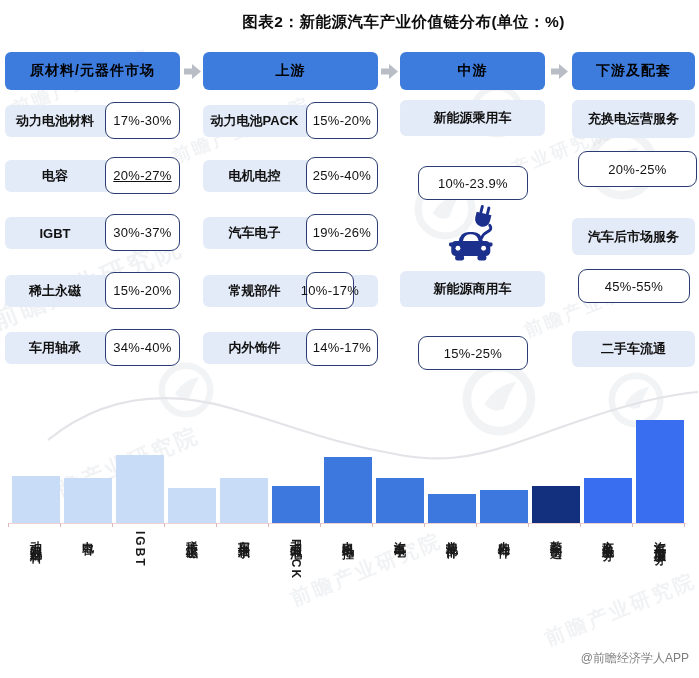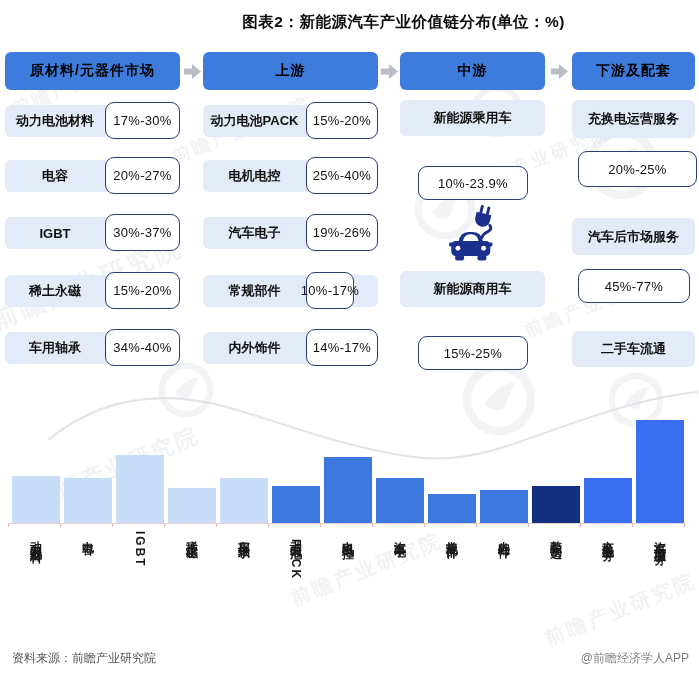--- a/index.html
+++ b/index.html
@@ -114,21 +114,21 @@
 
   <div class="title">图表2：新能源汽车产业价值链分布(单位：%)</div>
 
   <div id="flow-layer">
       <div class="hdr" style="left: 5px; width: 175px;">原材料/元器件市场</div>
       <div class="lightbox" style="left: 5px; top: 105px; width: 175px; height: 32px;"></div>
       <div class="rowlabel" style="left: 9px; top: 105px; width: 92px; height: 32px;">动力电池材料</div>
       <div class="rangebox" style="left: 105px; top: 102px; width: 75px; height: 37px;">17%-30%</div>
       <div class="lightbox" style="left: 5px; top: 160px; width: 175px; height: 32px;"></div>
       <div class="rowlabel" style="left: 9px; top: 160px; width: 92px; height: 32px;">电容</div>
-      <div class="rangebox" style="left: 105px; top: 157px; width: 75px; height: 37px;">20%-27%</div>
+      <div class="rangebox" style="left: 105px; top: 157px; width: 75px; height: 37px; text-decoration: underline;">20%-27%</div>
       <div class="lightbox" style="left: 5px; top: 217px; width: 175px; height: 32px;"></div>
       <div class="rowlabel" style="left: 9px; top: 217px; width: 92px; height: 32px;">IGBT</div>
       <div class="rangebox" style="left: 105px; top: 214px; width: 75px; height: 37px;">30%-37%</div>
       <div class="lightbox" style="left: 5px; top: 275px; width: 175px; height: 32px;"></div>
       <div class="rowlabel" style="left: 9px; top: 275px; width: 92px; height: 32px;">稀土永磁</div>
       <div class="rangebox" style="left: 105px; top: 272px; width: 75px; height: 37px;">15%-20%</div>
       <div class="lightbox" style="left: 5px; top: 332px; width: 175px; height: 32px;"></div>
       <div class="rowlabel" style="left: 9px; top: 332px; width: 92px; height: 32px;">车用轴承</div>
       <div class="rangebox" style="left: 105px; top: 329px; width: 75px; height: 37px;">34%-40%</div>
       <div class="flow-arrow" style="left: 184px;">
@@ -193,21 +193,21 @@
         </svg>
       </div>
       <div class="hdr" style="left: 572px; width: 123px;">下游及配套</div>
       <div class="lightbox" style="left: 572px; top: 100px; width: 123px; height: 38px;">
         <span class="seq-label">充换电运营服务</span>
       </div>
       <div class="rangebox" style="left: 578px; top: 151px; width: 119px; height: 36px;">20%-25%</div>
       <div class="lightbox" style="left: 572px; top: 218px; width: 123px; height: 37px;">
         <span class="seq-label">汽车后市场服务</span>
       </div>
-      <div class="rangebox" style="left: 578px; top: 269px; width: 112px; height: 34px;">45%-77%</div>
+      <div class="rangebox" style="left: 578px; top: 269px; width: 112px; height: 34px;">45%-55%</div>
       <div class="lightbox" style="left: 572px; top: 331px; width: 123px; height: 36px;">
         <span class="seq-label">二手车流通</span>
       </div>
     </div>
 
   <div id="bar-layer">
       <div class="axisline" style="left: 8px; top: 523px; width: 678px;"></div>
       <div class="tick" style="left: 8px; top: 523px;"></div>
       <div class="tick" style="left: 60px; top: 523px;"></div>
       <div class="tick" style="left: 112px; top: 523px;"></div>
@@ -243,15 +243,14 @@
       <div class="bar" title="内外饰件" style="position: absolute; left: 480px; top: 490px; width: 48px; height: 33px; background: rgb(60, 120, 221);"></div>
       <div class="xlab" style="left: 494px; top: 531px; width: 20px;">内外饰件</div>
       <div class="bar" title="整车制造" style="position: absolute; left: 532px; top: 486px; width: 48px; height: 37px; background: rgb(18, 48, 126);"></div>
       <div class="xlab" style="left: 546px; top: 531px; width: 20px;">整车制造</div>
       <div class="bar" title="充换电服务" style="position: absolute; left: 584px; top: 478px; width: 48px; height: 45px; background: rgb(58, 110, 240);"></div>
       <div class="xlab" style="left: 598px; top: 531px; width: 20px;">充换电服务</div>
       <div class="bar" title="汽车后市场服务" style="position: absolute; left: 636px; top: 420px; width: 48px; height: 103px; background: rgb(58, 110, 240);"></div>
       <div class="xlab" style="left: 650px; top: 531px; width: 20px;">汽车后市场服务</div>
     </div>
 
-  <div class="footer-left">资料来源：前瞻产业研究院</div>
   <div class="footer-right">@前瞻经济学人APP</div>
 </div>
 
 </body></html>

